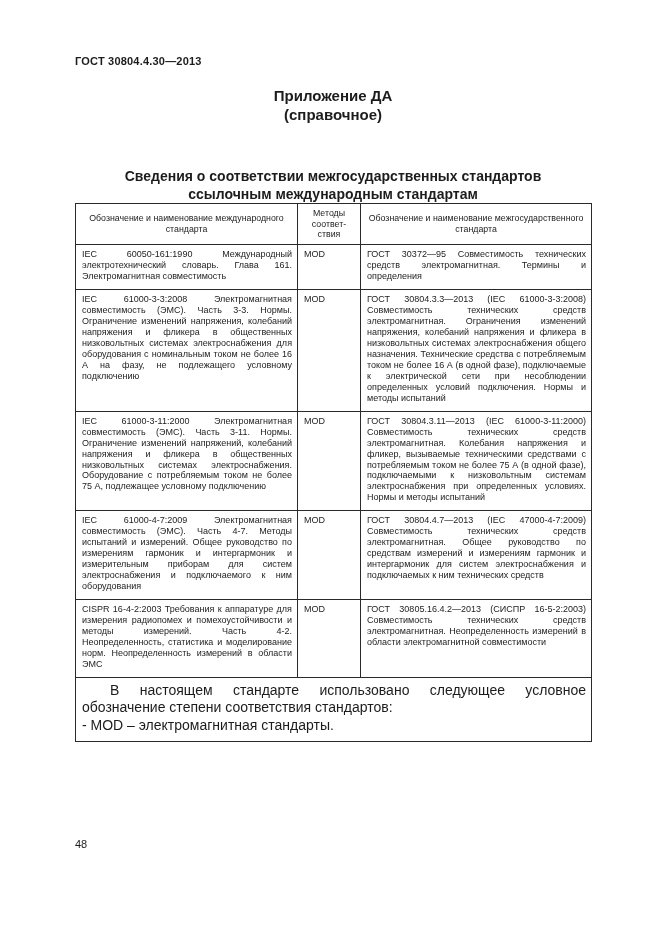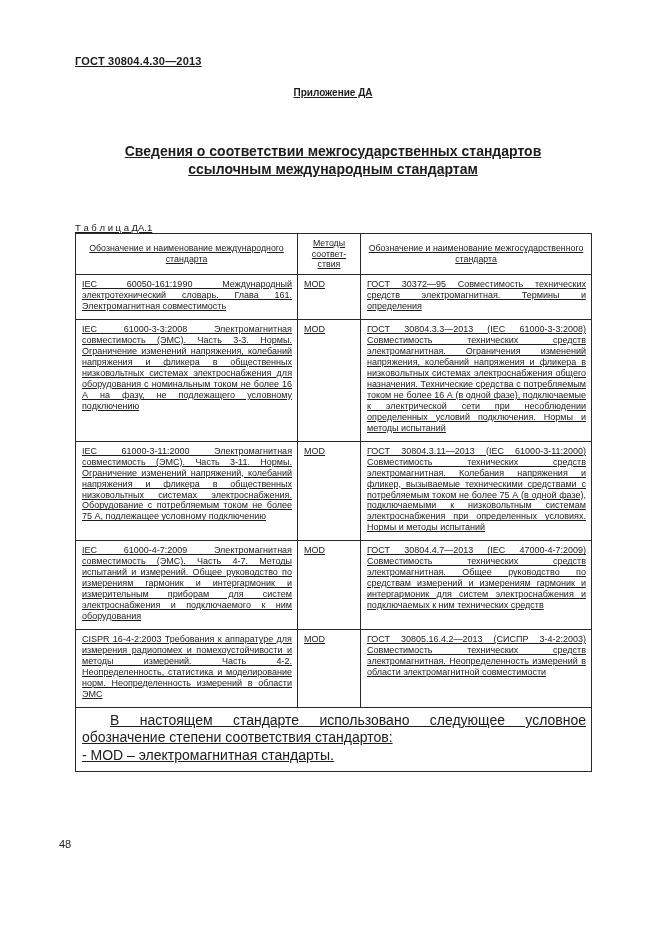--- a/index.html
+++ b/index.html
@@ -14,31 +14,30 @@
     font-family: "Liberation Sans", sans-serif;
     color: #1c1c1c;
     overflow: hidden;
   }
   .page {
     position: relative;
     width: 661px;
     height: 935px;
     box-sizing: border-box;
     padding: 55px 70px 0 75px;
-    text-decoration: underline;
   }
   .gost-header {
     font-size: 11px;
     font-weight: bold;
     letter-spacing: 0.2px;
   }
   .appendix-block {
     margin-top: 20px;
     text-align: center;
-    font-size: 10px;
+    font-size: 15px;
     font-weight: bold;
     line-height: 1.25;
   }
   .section-title {
     margin-top: 42px;
     text-align: center;
     font-size: 14px;
     font-weight: bold;
     line-height: 1.3;
     padding: 0 10px;
@@ -82,39 +81,39 @@
   }
   td.note-cell p {
     margin: 0;
     font-size: 14px;
     line-height: 1.25;
   }
   p.note-line1 { text-indent: 28px; text-align: justify; }
   p.note-line2 { margin-left: 18px; margin-top: 1px; }
   .page-number {
     position: absolute;
-    left: 59px;
+    left: 75px;
     top: 838px;
     font-size: 11px;
   }
 </style>
 </head>
 <body>
 
 <div class="page">
 
   <div class="gost-header">ГОСТ 30804.4.30—2013</div>
 
   <div class="appendix-block">
     <div>Приложение ДА</div>
+    <div>(справочное)</div>
   </div>
 
   <div class="section-title">Сведения о соответствии межгосударственных стандартов ссылочным международным стандартам</div>
 
-  <div class="table-caption">Т а б л и ц а  ДА.1</div>
 
   <table class="std-table">
     <colgroup>
       <col class="c1">
       <col class="c2">
       <col class="c3">
     </colgroup>
     <thead>
       <tr>
         <th>Обозначение и наименование международного стандарта</th>
@@ -139,21 +138,21 @@
         <td class="cell-inter">ГОСТ 30804.3.11—2013 (IEC 61000-3-11:2000) Совместимость технических средств электромагнитная. Колебания напряжения и фликер, вызываемые техническими средствами с потребляемым током не более 75 А (в одной фазе), подключаемыми к низковольтным системам электроснабжения при определенных условиях. Нормы и методы испытаний</td>
       </tr>
       <tr>
         <td class="cell-intl">IEC 61000-4-7:2009 Электромагнитная совместимость (ЭМС). Часть 4-7. Методы испытаний и измерений. Общее руководство по измерениям гармоник и интергармоник и измерительным приборам для систем электроснабжения и подключаемого к ним оборудования</td>
         <td class="cell-degree">MOD</td>
         <td class="cell-inter">ГОСТ 30804.4.7—2013 (IEC 47000-4-7:2009) Совместимость технических средств электромагнитная. Общее руководство по средствам измерений и измерениям гармоник и интергармоник для систем электроснабжения и подключаемых к ним технических средств</td>
       </tr>
       <tr>
         <td class="cell-intl">CISPR 16-4-2:2003 Требования к аппаратуре для измерения радиопомех и помехоустойчивости и методы измерений. Часть 4-2. Неопределенность, статистика и моделирование норм. Неопределенность измерений в области ЭМС</td>
         <td class="cell-degree">MOD</td>
-        <td class="cell-inter">ГОСТ 30805.16.4.2—2013 (СИСПР 3-4-2:2003) Совместимость технических средств электромагнитная. Неопределенность измерений в области электромагнитной совместимости</td>
+        <td class="cell-inter">ГОСТ 30805.16.4.2—2013 (СИСПР 16-5-2:2003) Совместимость технических средств электромагнитная. Неопределенность измерений в области электромагнитной совместимости</td>
       </tr>
       <tr>
         <td class="note-cell" colspan="3">
           <p class="note-line1">В настоящем стандарте использовано следующее условное обозначение степени соответствия стандартов:</p>
           <p class="note-line2">-  MOD – электромагнитная стандарты.</p>
         </td>
       </tr>
     </tbody>
   </table>
 

